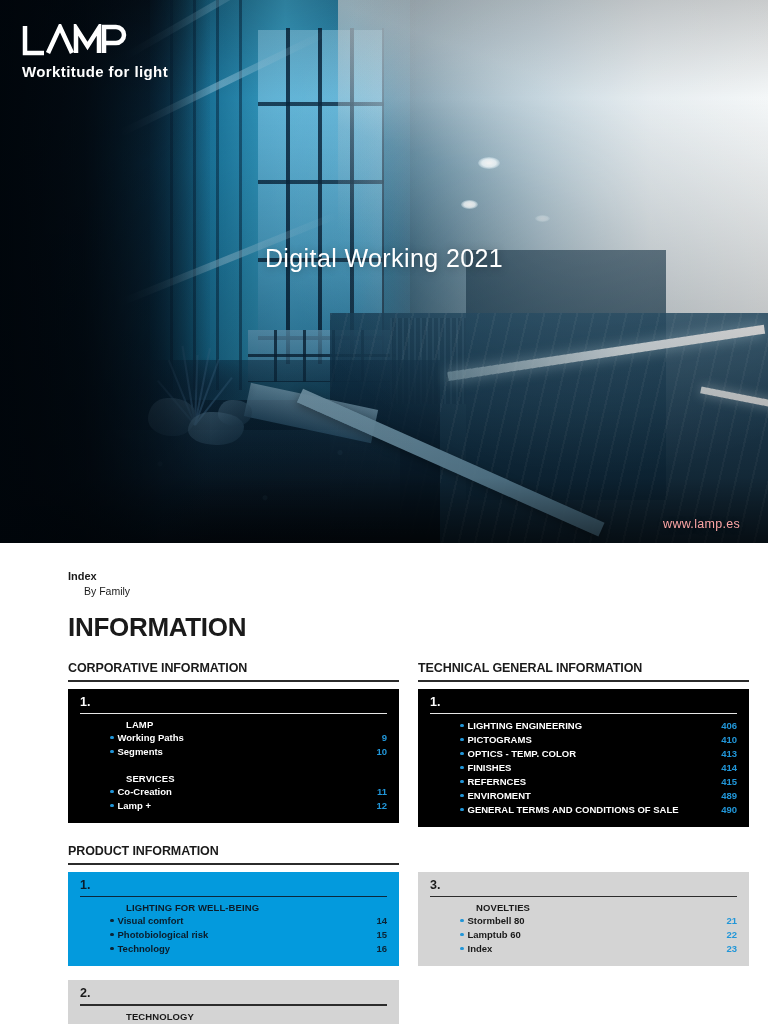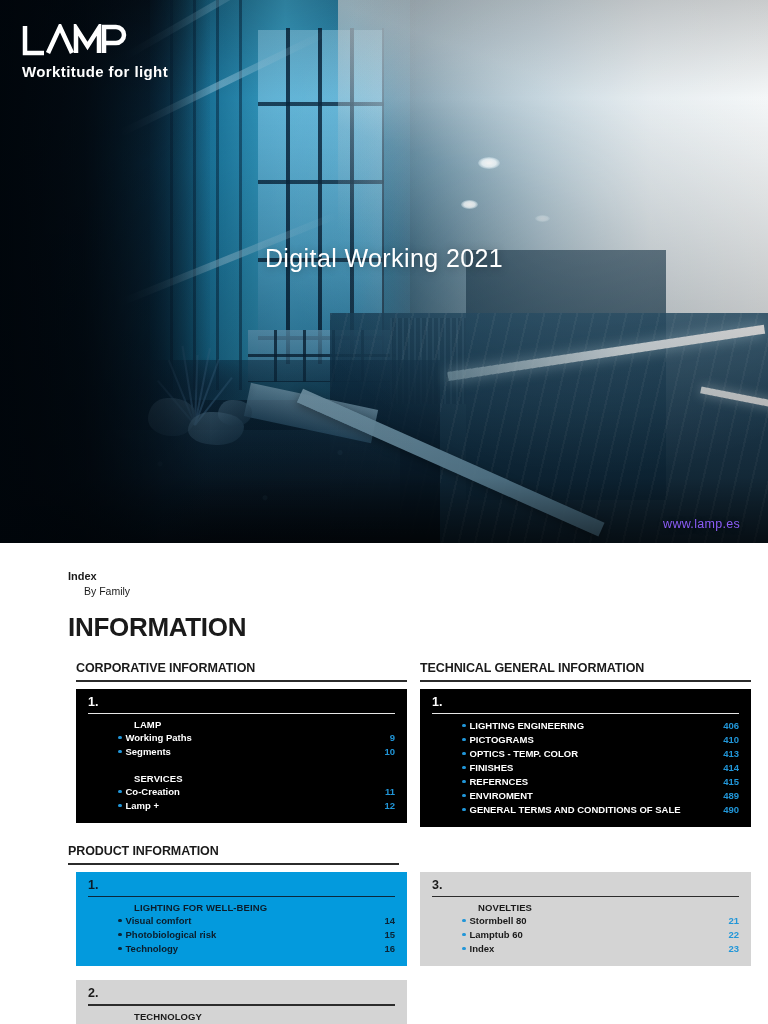--- a/index.html
+++ b/index.html
@@ -254,21 +254,21 @@
     color: #ffffff;
     font-size: 25px;
     font-weight: 300;
     letter-spacing: 0.4px;
     z-index: 5;
     text-shadow: 0 1px 8px rgba(0,0,0,0.35);
   }
   .hero-url {
     position: absolute;
     right: 28px; bottom: 12px;
-    color: #8b5cf6;
+    color: #fca5a5;
     font-size: 12.5px;
     letter-spacing: 0.3px;
     z-index: 5;
     text-shadow: 0 1px 6px rgba(0,0,0,0.45);
     text-align: right;
   }
 
   
   .sheet {
     position: relative;
@@ -276,21 +276,21 @@
   }
   .kicker { font-size: 11px; font-weight: bold; line-height: 1.25; }
   .kicker-sub { font-size: 10.5px; font-weight: normal; line-height: 1.25; margin-top: 1px; padding-left: 16px; }
   .page-title {
     font-size: 26px;
     font-weight: bold;
     letter-spacing: -0.3px;
     margin: 14px 0 18px 0;
   }
 
-  .cols { display: flex; gap: 13px; margin-left: 8px; }
+  .cols { display: flex; gap: 19px; }
   .col { width: 331px; flex: 0 0 331px; }
 
   .sec-head {
     font-size: 12.5px;
     font-weight: bold;
     letter-spacing: -0.1px;
     padding-bottom: 5px;
     border-bottom: 2.5px solid #2b2b2b;
     margin-bottom: 7px;
     white-space: nowrap;

